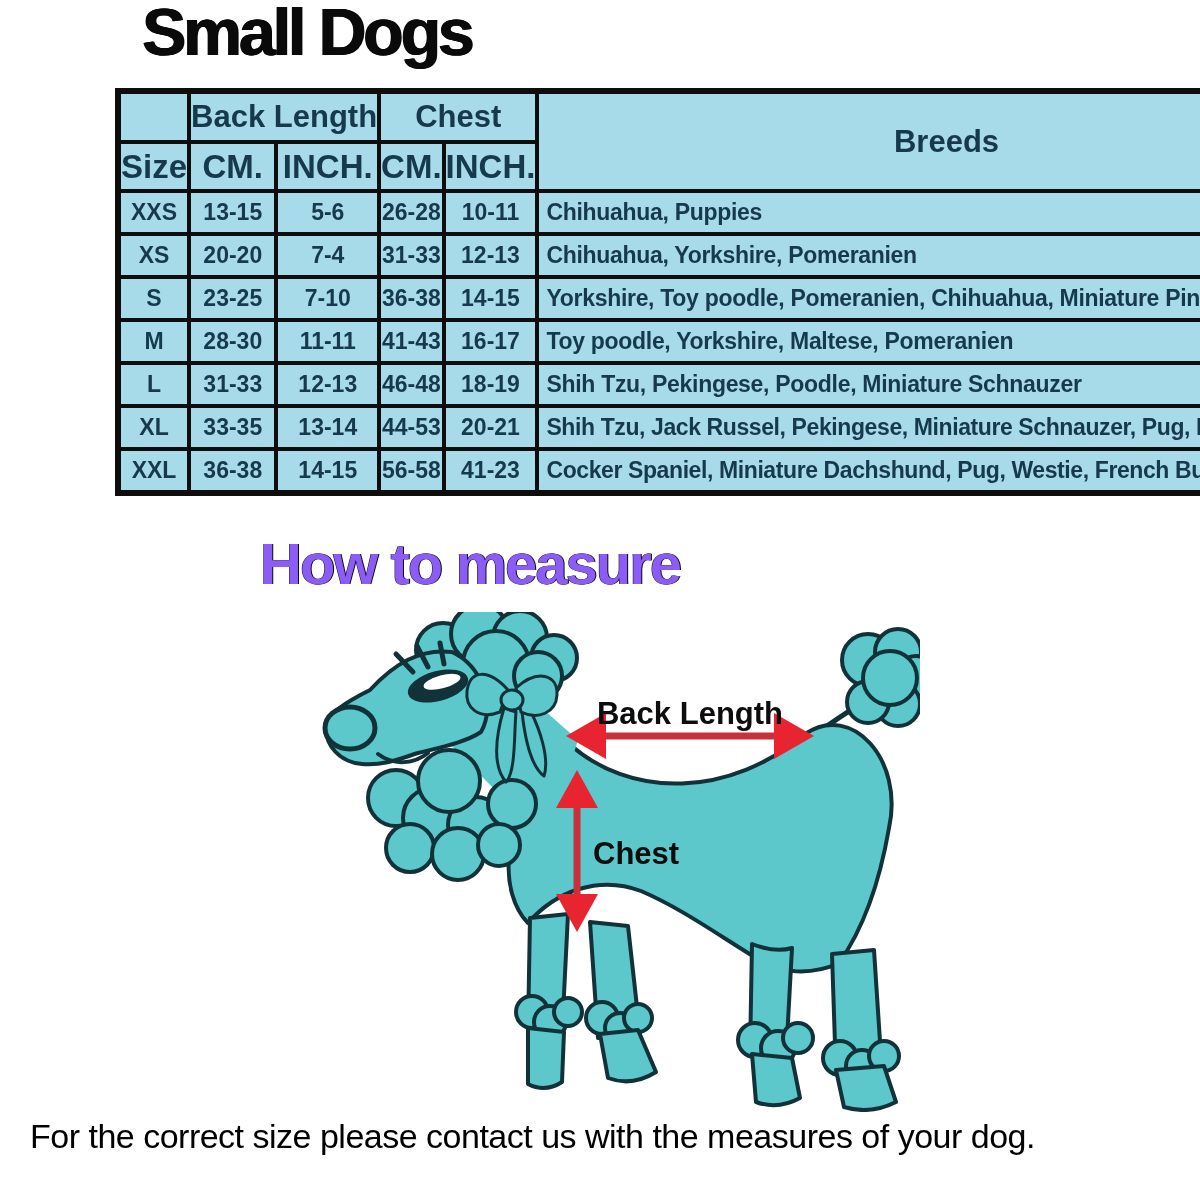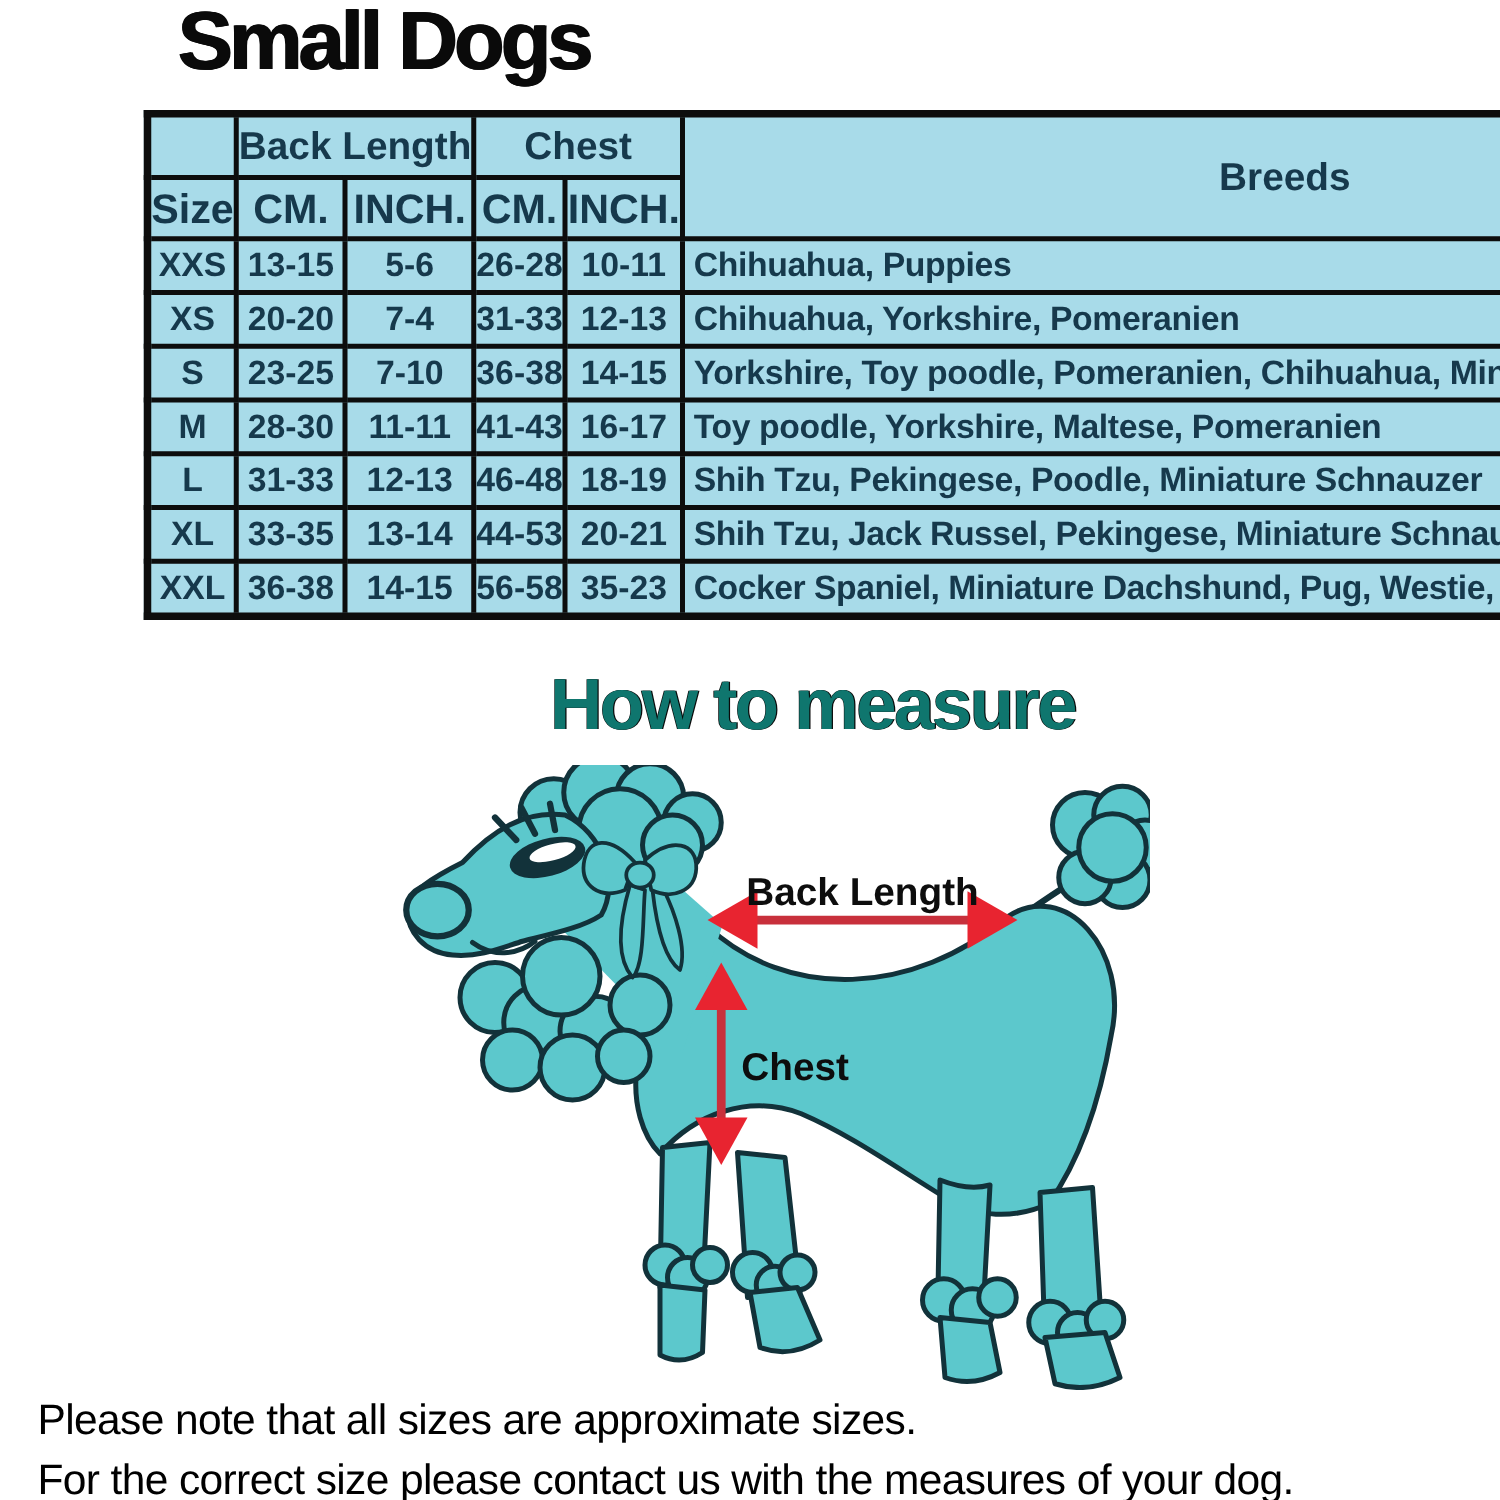--- a/index.html
+++ b/index.html
@@ -18,35 +18,35 @@
     border-collapse:collapse;table-layout:fixed;
     background:#a8dbe9;border:6px solid #0d0d0d;
   }
   .size-table td{
     border:4px solid #0d0d0d;color:#16394c;font-weight:bold;
     text-align:center;vertical-align:middle;padding:0;
     overflow:hidden;white-space:nowrap;
   }
   .row-h1 td{height:46px;font-size:31px;}
   .row-h2 td{height:45px;font-size:33px;}
-  .size-table tr.data-row td{height:39px;font-size:27px;}
+  .size-table tr.data-row td{height:39px;font-size:23px;}
   .red{color:#dd4052;}
   .grp-hdr{font-size:31px;}
   .breeds-hdr{font-size:34px;}
   .size-cell{font-size:29px;}
   .breeds-cell{
     text-align:left !important;padding-left:7px !important;
     font-size:21px;letter-spacing:-0.3px;
   }
   tr.long .breeds-cell{font-size:19px;letter-spacing:-0.4px;}
 
   
   .measure-title{
-    position:absolute;left:260px;top:530px;width:780px;text-align:center;
-    font-size:58px;font-weight:bold;letter-spacing:-2px;color:#0f766e;
+    position:absolute;left:260px;top:530px;width:780px;text-align:left;
+    font-size:58px;font-weight:bold;letter-spacing:-2px;color:#8b5cf6;
     text-shadow:1px 0 0 #0a0a0a, -0.5px 0 0 #0a0a0a;
   }
   .poodle-wrap{position:absolute;left:300px;top:612px;width:620px;height:500px;}
 
   
   .notes{
     position:absolute;left:30px;top:1112px;width:1160px;
     font-size:34px;color:#000;line-height:1.42;letter-spacing:-0.5px;
   }
 </style>
@@ -124,21 +124,21 @@
     <td>13-14</td>
     <td>44-53</td>
     <td>20-21</td>
     <td class="breeds-cell">Shih Tzu, Jack Russel, Pekingese, Miniature Schnauzer, Pug, Poodle, Westie</td>
   </tr>
   <tr class="data-row long">
     <td class="size-cell">XXL</td>
     <td>36-38</td>
     <td>14-15</td>
     <td>56-58</td>
-    <td>35-23</td>
+    <td>41-23</td>
     <td class="breeds-cell">Cocker Spaniel, Miniature Dachshund, Pug, Westie, French Bulldog, Beagle</td>
   </tr>
 </tbody>
   </table>
 
 <div class="measure-title">How to measure</div>
 
 <div class="poodle-wrap">
 <svg width="620" height="500" viewBox="0 0 620 500" stroke-linejoin="round" stroke-linecap="round">
   <g fill="#5cc8cc" stroke="#12323a" stroke-width="4">
@@ -244,15 +244,14 @@
     <path d="M277,182 L277,296" stroke="#c8303c" stroke-width="7" fill="none"></path>
     <polygon points="277,158 256,196 298,196" fill="#e82430"></polygon>
     <polygon points="277,320 256,282 298,282" fill="#e82430"></polygon>
   </g>
   <text x="390" y="112" text-anchor="middle" font-family="Liberation Sans, sans-serif" font-size="31" font-weight="bold" fill="#0d0d0d">Back Length</text>
   <text x="293" y="252" text-anchor="start" font-family="Liberation Sans, sans-serif" font-size="31" font-weight="bold" fill="#0d0d0d">Chest</text>
 </svg>
 </div>
 
 <div class="notes">
-  <div>Please note that all sizes are approximate sizes.</div>
   <div>For the correct size please contact us with the measures of your dog.</div>
 </div>
 
 </body></html>

